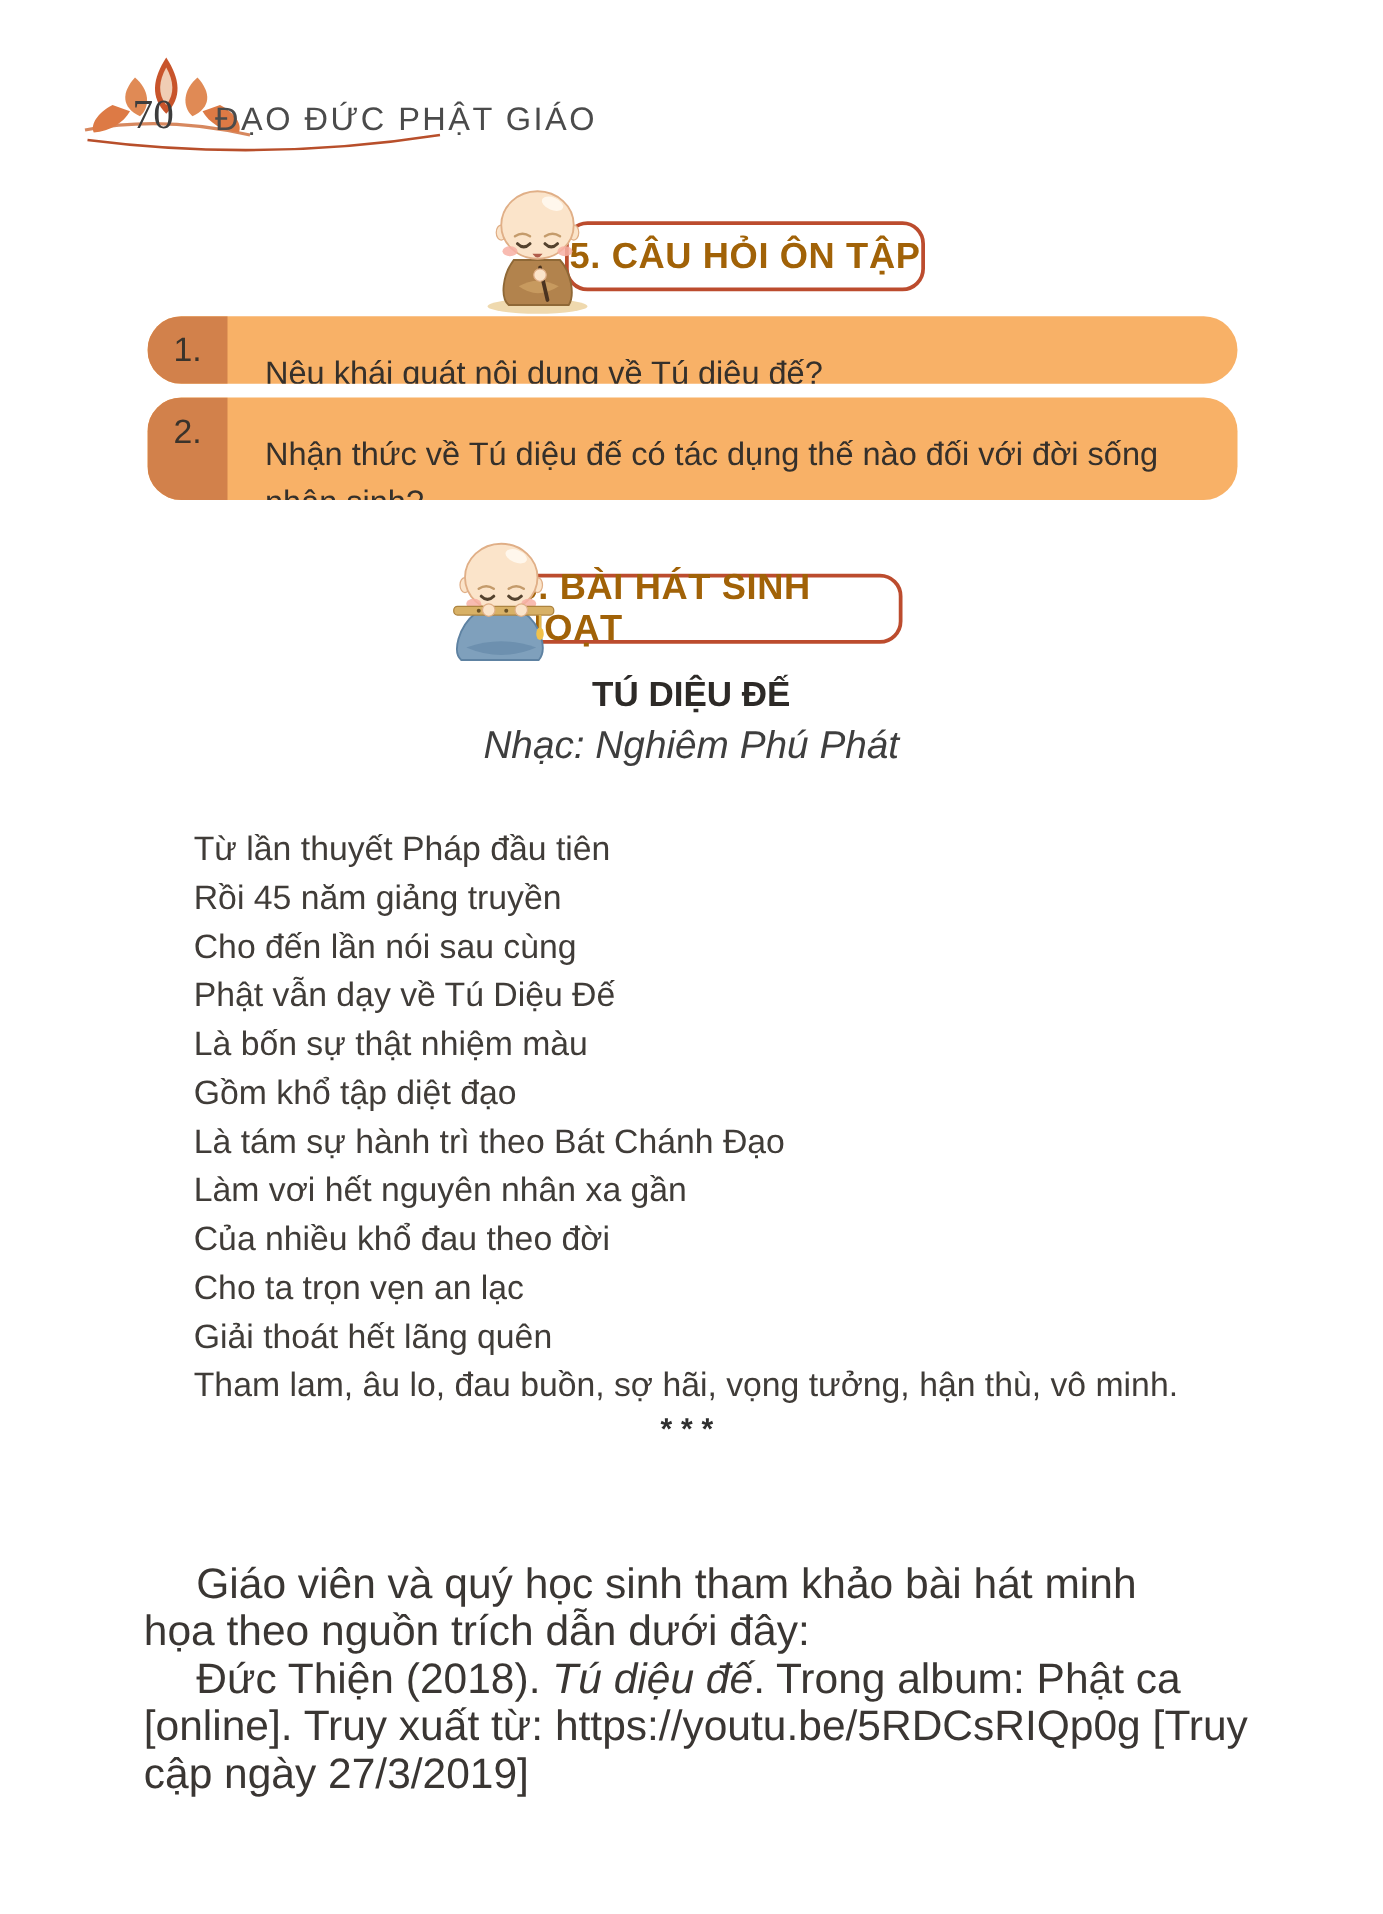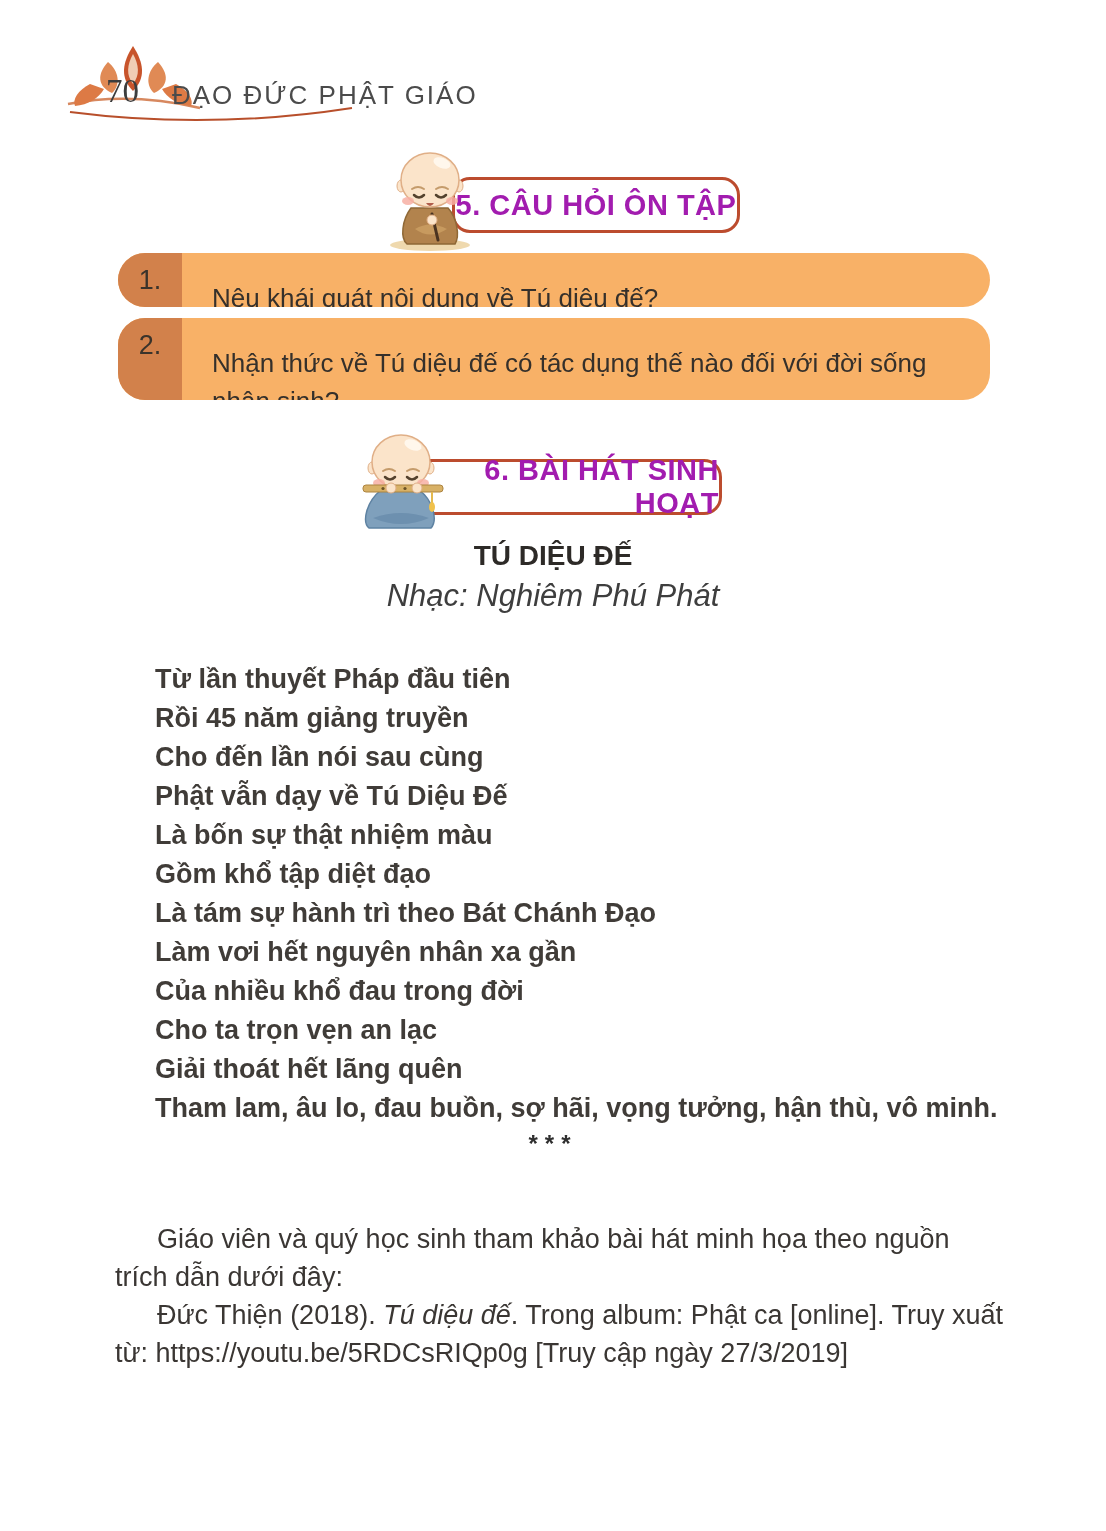--- a/index.html
+++ b/index.html
@@ -11,21 +11,21 @@
 
   
   #header-title{
     left:172px;top:80px;font-size:26px;letter-spacing:2px;color:#4b4b4b;text-align:center;
   }
 
   
   .section-box{
     position:absolute;background:#ffffff;border:3px solid #bc4c2e;border-radius:18px;
     display:flex;align-items:center;justify-content:center;
-    color:#a21caf;font-weight:bold;font-size:29px;letter-spacing:0.5px;z-index:1;text-align:right;
+    color:#a16207;font-weight:bold;font-size:29px;letter-spacing:0.5px;z-index:1;
   }
   #box-5{left:452px;top:177px;width:282px;height:50px;}
   #box-6{left:411px;top:459px;width:305px;height:50px;}
   #monk-1{left:385px;top:150px;z-index:2;}
   #monk-2{left:353px;top:430px;z-index:2;}
 
   
   .q-row{
     position:absolute;left:118px;width:872px;background:#f8b167;border-radius:27px;
     display:flex;overflow:hidden;
@@ -36,26 +36,26 @@
     width:64px;flex:none;background:#d2814b;color:#3a332b;font-size:27px;
     display:flex;justify-content:center;padding-top:12px;box-sizing:border-box;
   }
   .q-text{
     padding:26px 18px 0 30px;font-size:26px;line-height:38px;color:#35302b;
   }
 
   
   #song-title{left:0;top:540px;width:1106px;text-align:center;font-size:28px;font-weight:bold;color:#2d2a27;}
   #song-composer{left:0;top:578px;width:1106px;text-align:center;font-size:31px;font-style:italic;color:#3e3e3e;}
-  #lyrics{left:155px;top:660px;width:900px;font-size:27px;color:#403c38;font-weight:bold;}
+  #lyrics{left:155px;top:660px;width:900px;font-size:27px;color:#403c38;}
   #lyrics .lyric-line{height:39px;line-height:39px;}
   #separator{left:0;top:1130px;width:1106px;text-align:center;font-size:24px;letter-spacing:7px;color:#2f2f2f;font-weight:bold;}
 
   
-  .footer-par{position:absolute;left:115px;font-size:27px;line-height:38px;color:#3a3633;text-indent:42px;}
+  .footer-par{position:absolute;left:115px;font-size:34px;line-height:38px;color:#3a3633;text-indent:42px;margin-top:28px;}
   #footer-note{top:1220px;width:845px;}
   #footer-citation{top:1296px;width:900px;}
   .ital{font-style:italic;}
 </style>
 </head>
 <body>
 
 <div class="abs" style="left:0;top:0;width:881px;height:140px;">
   <svg class="abs" style="left:60px;top:42px;" width="300" height="95" viewBox="0 0 300 95">
 
@@ -139,21 +139,21 @@
 
 <div class="abs" id="lyrics">
   <div class="lyric-line">Từ lần thuyết Pháp đầu tiên</div>
   <div class="lyric-line">Rồi 45 năm giảng truyền</div>
   <div class="lyric-line">Cho đến lần nói sau cùng</div>
   <div class="lyric-line">Phật vẫn dạy về Tú Diệu Đế</div>
   <div class="lyric-line">Là bốn sự thật nhiệm màu</div>
   <div class="lyric-line">Gồm khổ tập diệt đạo</div>
   <div class="lyric-line">Là tám sự hành trì theo Bát Chánh Đạo</div>
   <div class="lyric-line">Làm vơi hết nguyên nhân xa gần</div>
-  <div class="lyric-line">Của nhiều khổ đau trong đời</div>
+  <div class="lyric-line">Của nhiều khổ đau theo đời</div>
   <div class="lyric-line">Cho ta trọn vẹn an lạc</div>
   <div class="lyric-line">Giải thoát hết lãng quên</div>
   <div class="lyric-line">Tham lam, âu lo, đau buồn, sợ hãi, vọng tưởng, hận thù, vô minh.</div>
 </div>
 
 <div class="abs" id="separator">***</div>
 
 <div class="footer-par" id="footer-note">Giáo viên và quý học sinh tham khảo bài hát minh họa theo nguồn trích dẫn dưới đây:</div>
 <div class="footer-par" id="footer-citation">
   <span>Đức Thiện (2018). </span><span class="ital">Tú diệu đế</span><span>. Trong album: Phật ca [online]. Truy xuất từ: </span><span>https://youtu.be/5RDCsRIQp0g</span><span> [Truy cập ngày 27/3/2019]</span>

